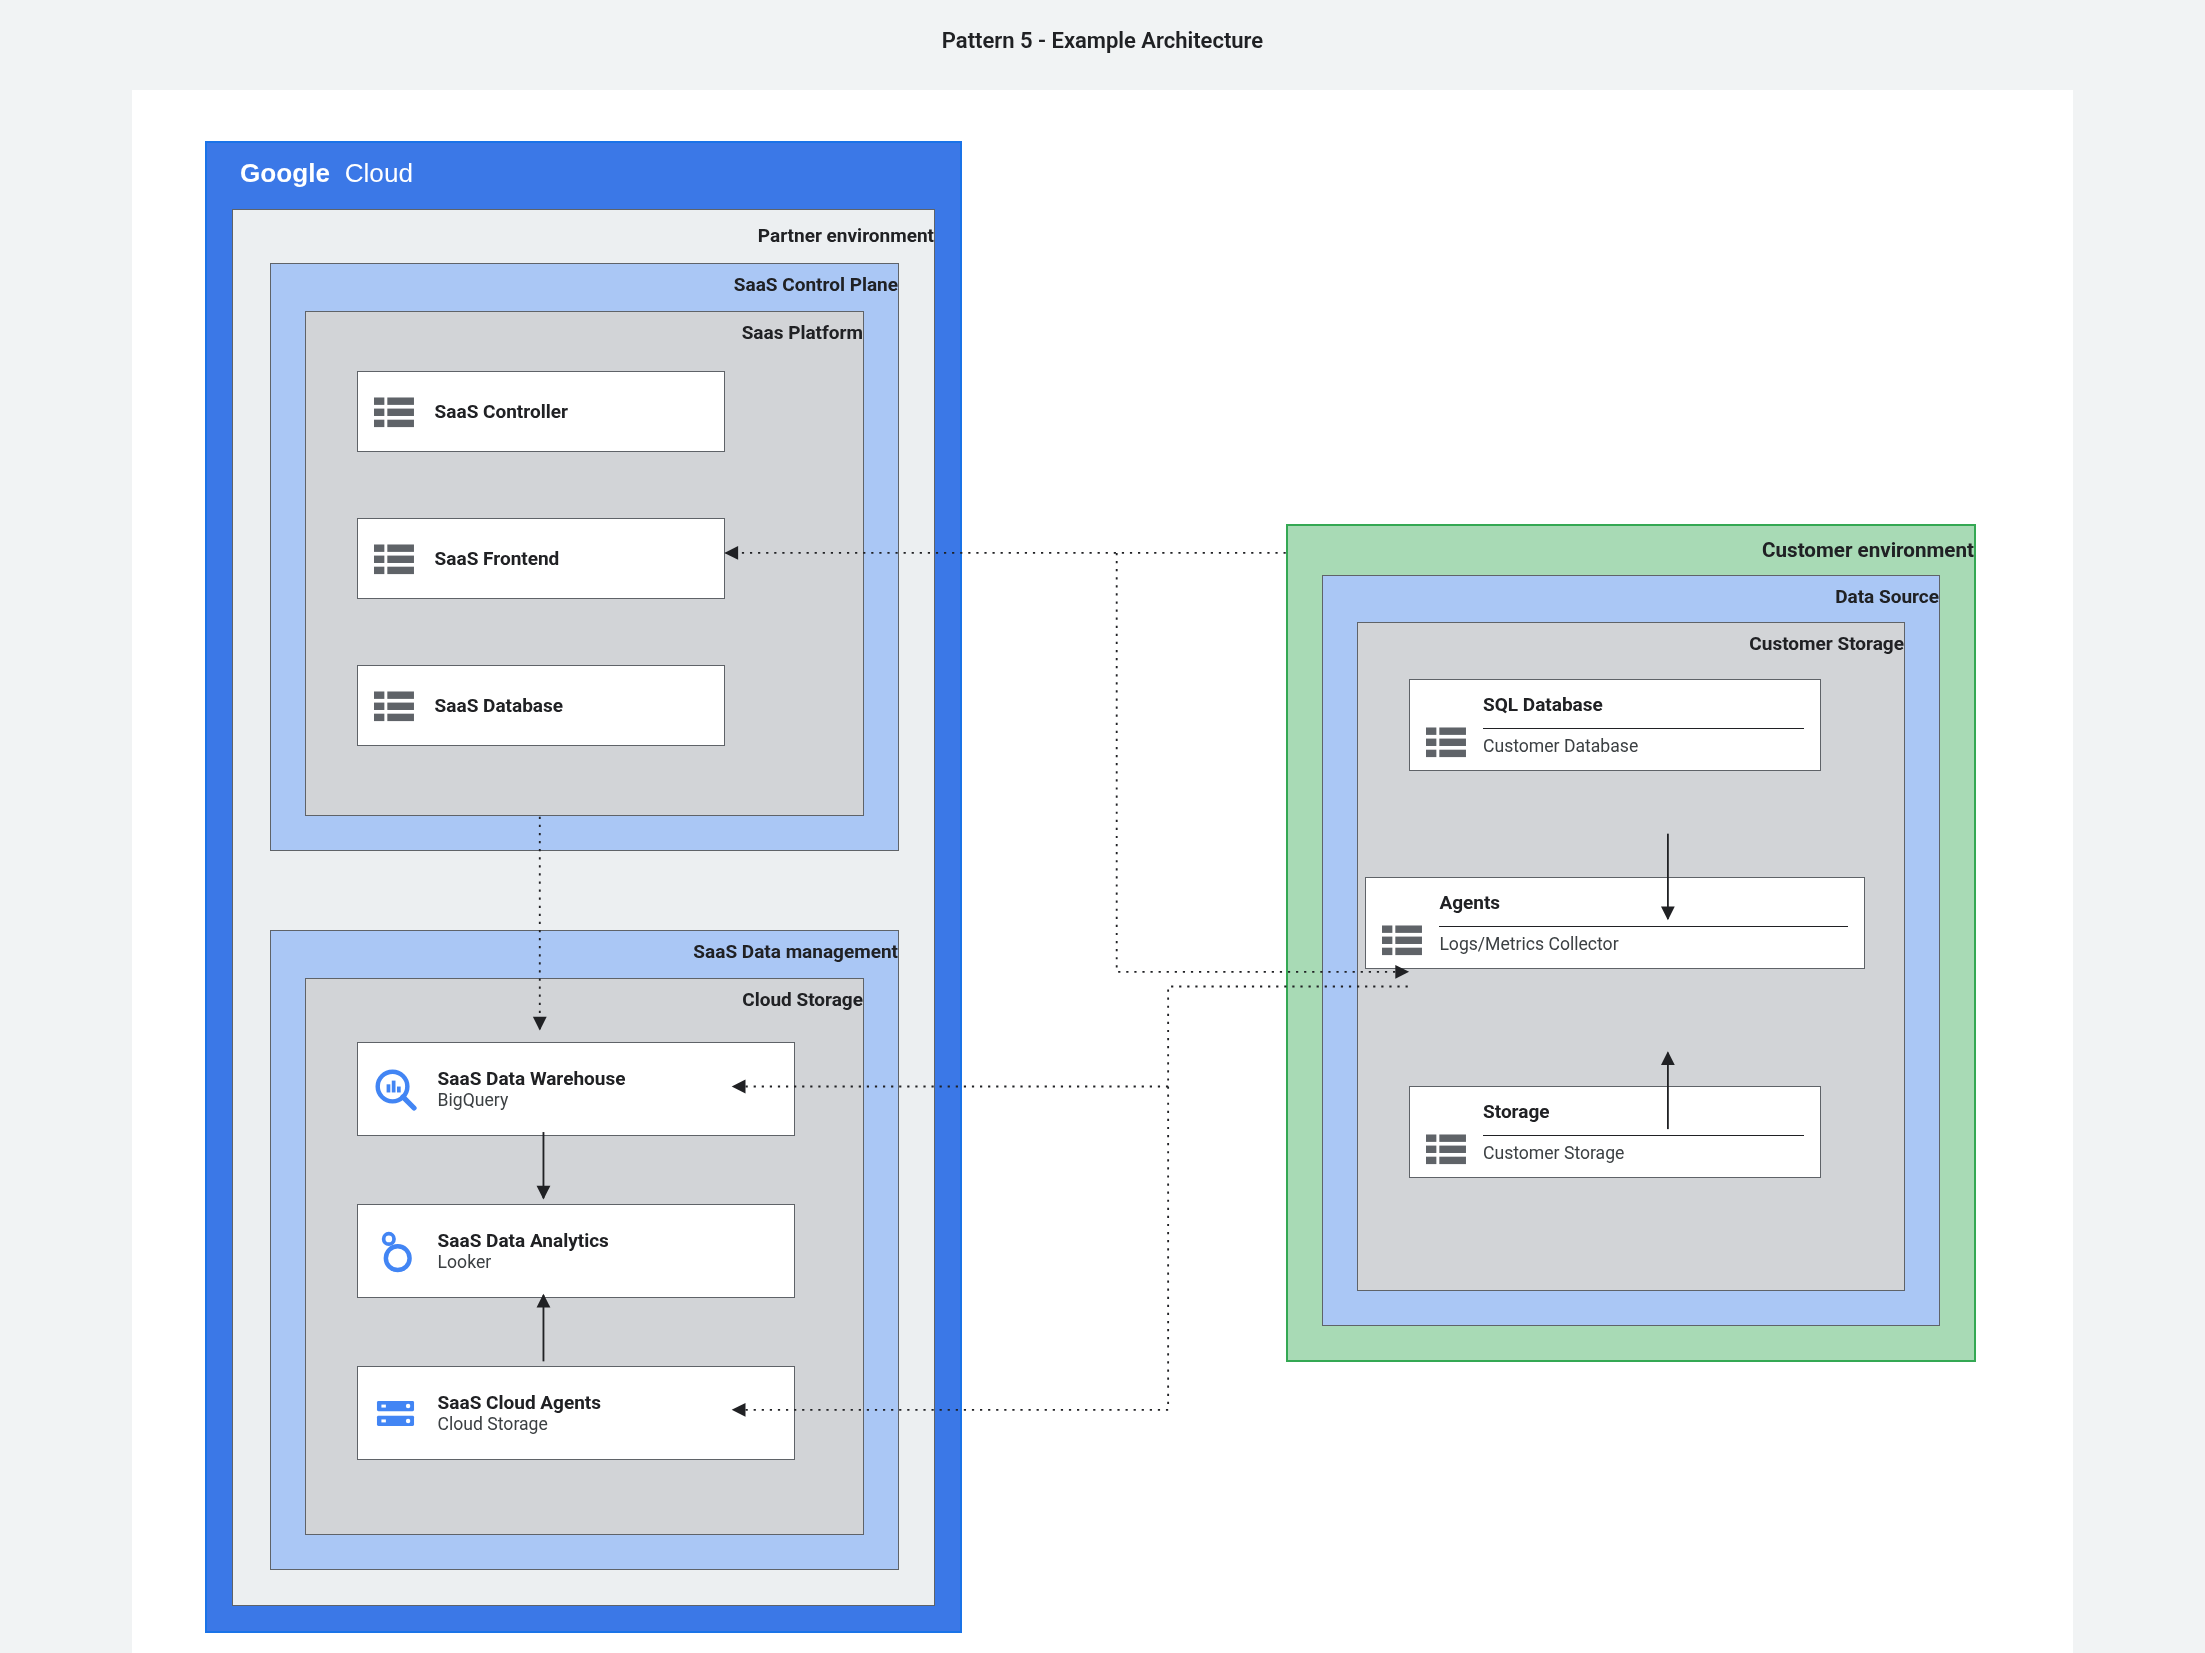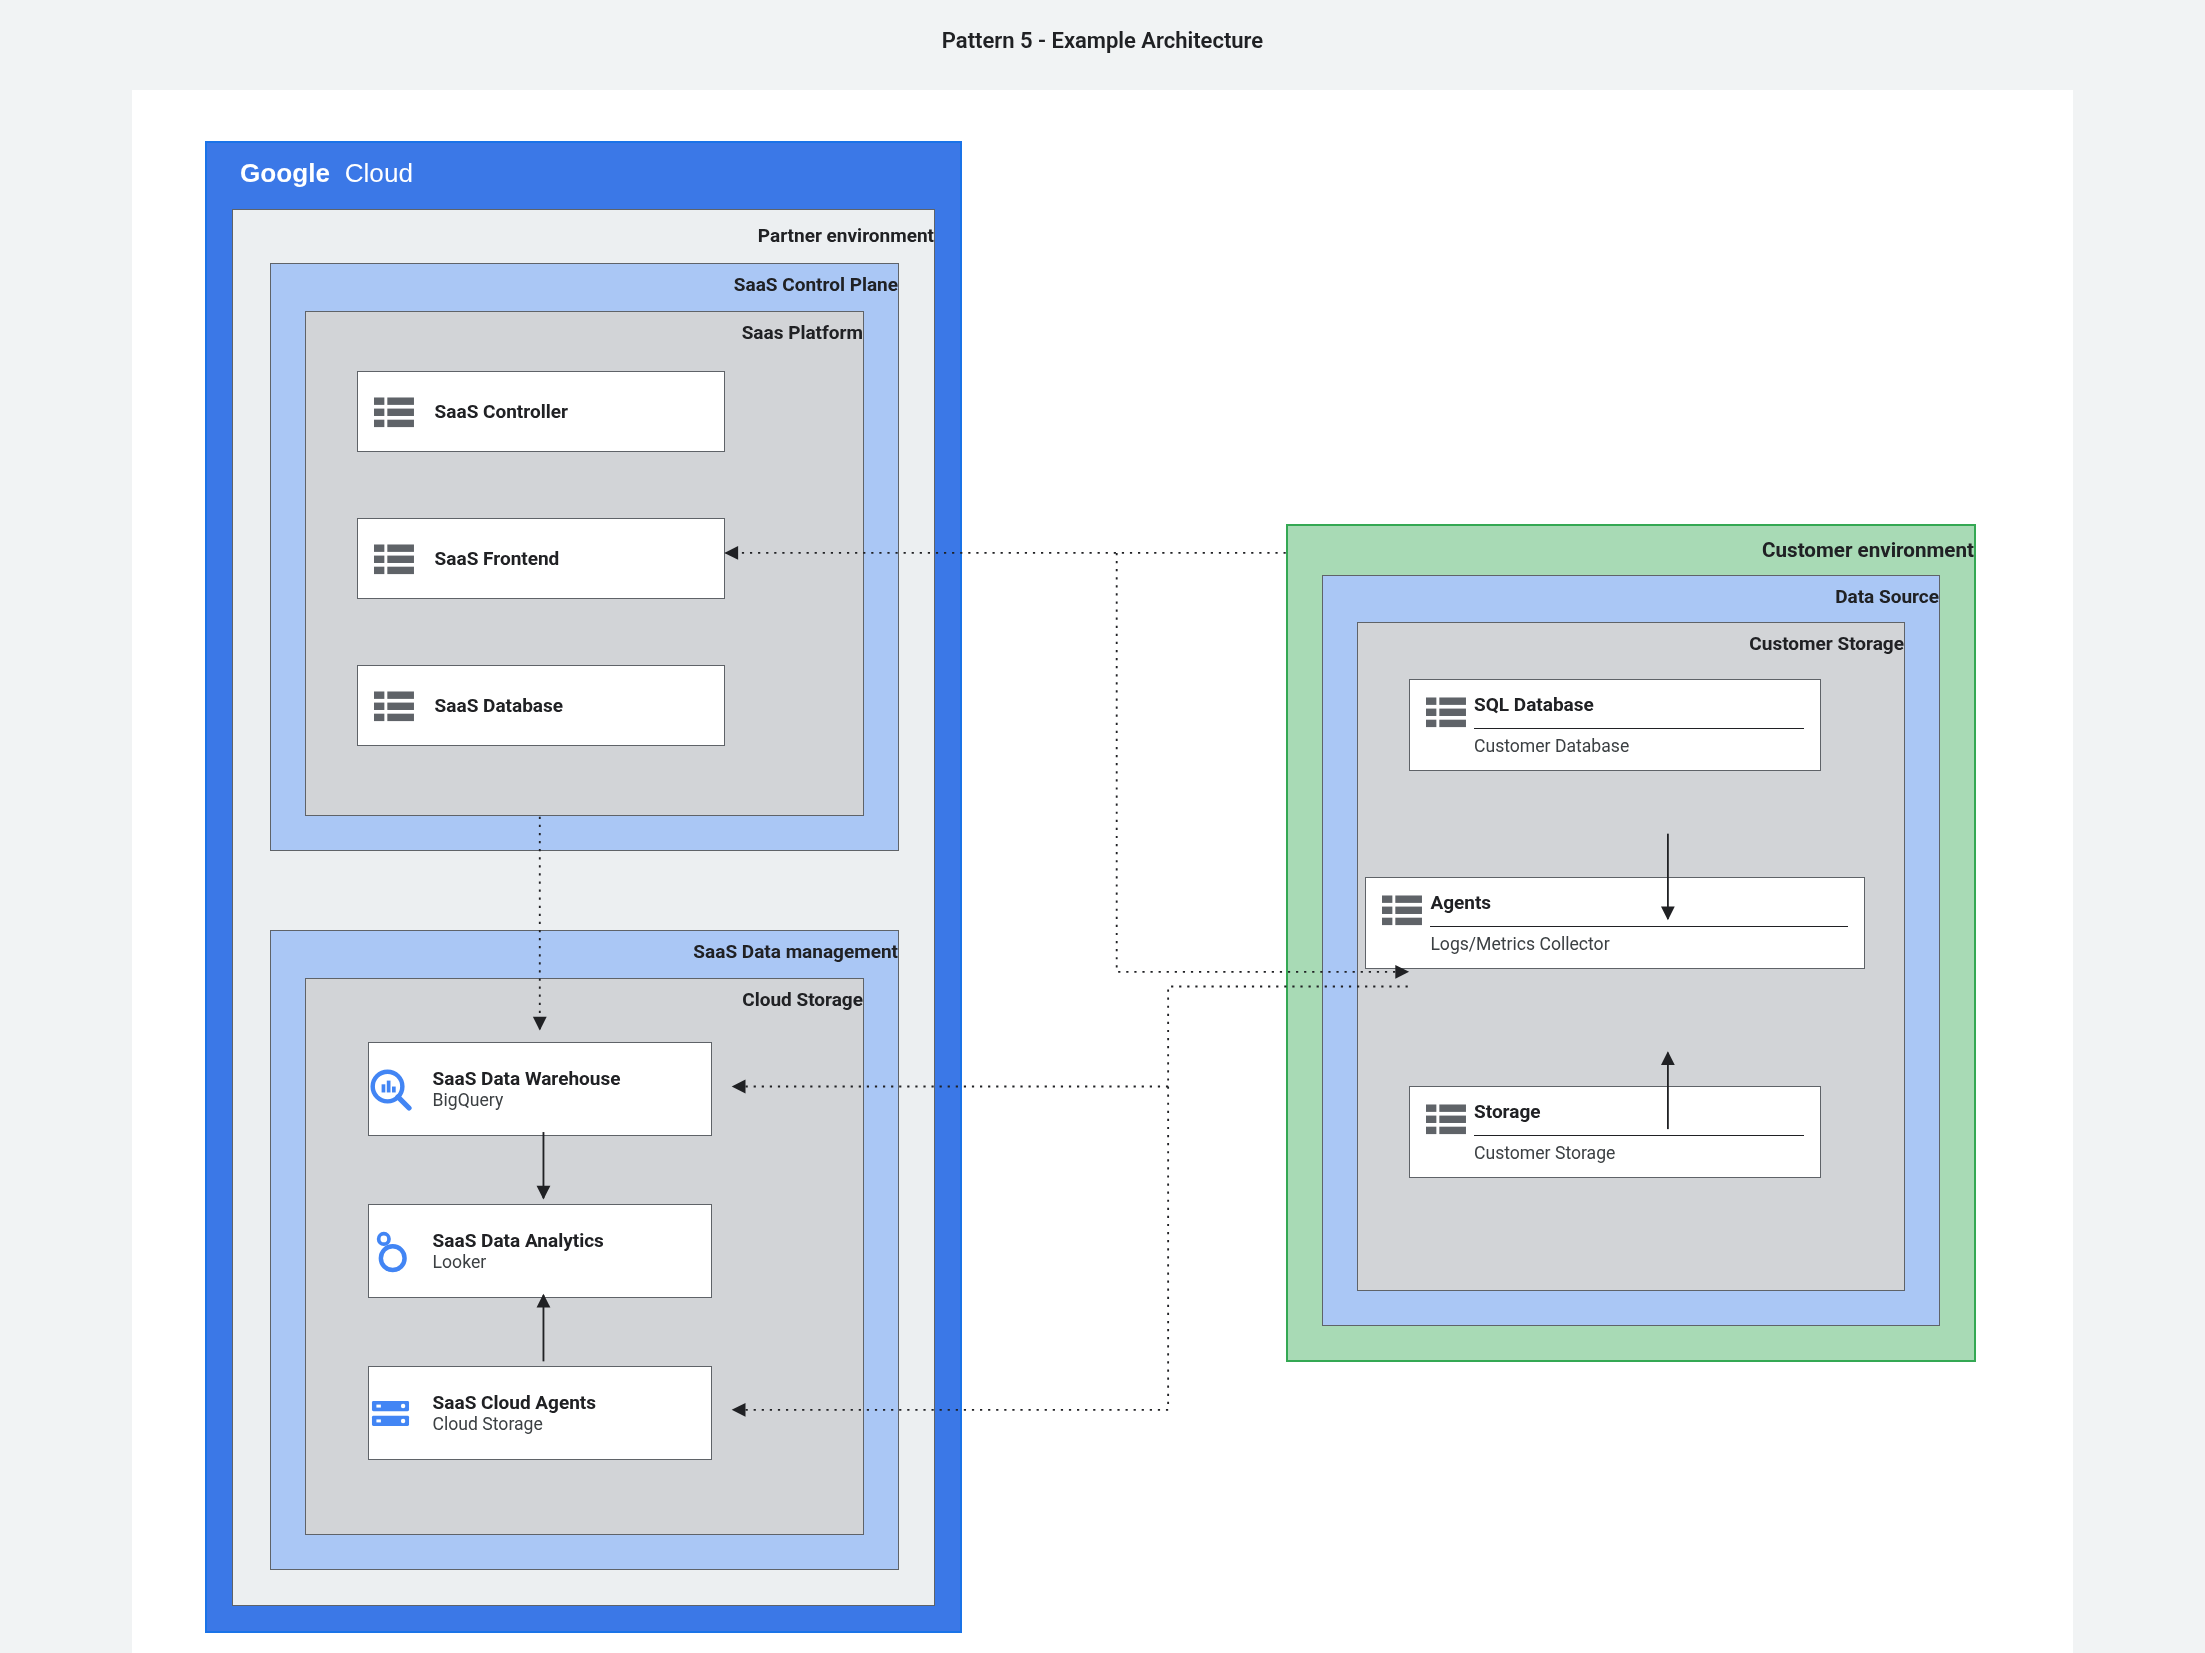--- a/index.html
+++ b/index.html
@@ -115,28 +115,28 @@
     background: #aac7f5;
   }
   .cloud-storage {
     position: absolute;
     left: 34px; right: 34px; top: 47px; bottom: 34px;
     background: #d2d4d7;
     border: 1.5px solid #5f6368;
   }
   .svc2 {
     position: absolute;
-    left: 62px;
-    width: 344px;
+    left: 51px;
+    width: 438px;
     height: 94px;
     background: #fff;
     border: 1.5px solid #5f6368;
     display: flex;
     align-items: center;
-    padding-left: 0;
+    padding-left: 16px;
     gap: 20.6px;
   }
   .svc2 .icon { width: 43px; height: 43px; flex-shrink:0; }
   .svc2 .txt { display:flex; flex-direction:column; line-height:1.25; }
   .svc2 .txt .t1 { font-weight:700; font-size:19px; color:#202124; }
   .svc2 .txt .t2 { font-size:17.6px; color:#3c4043; }
 
   
   .cust-outer {
     left: 1110px; top: 390px;
@@ -159,21 +159,22 @@
     border: 1.5px solid #5f6368;
   }
   .csvc {
     position: absolute;
     left: 51px;
     width: 412px;
     background: #fff;
     border: 1.5px solid #5f6368;
     padding: 13.2px 16px 11.8px 16px;
     display: flex;
-    gap: 8px;
+    gap: 17px;
+    align-items: flex-end;
   }
   .csvc .icon { width:40px; height:32px; flex-shrink:0; margin-top:2.9px; }
   .csvc .txt { display:flex; flex-direction:column; line-height:1.3; flex:1; }
   .csvc .txt .t1 { font-weight:700; font-size:19px; color:#202124; }
   .csvc .txt hr { border:none; border-top:1.5px solid #202124; margin: 10.3px 0 5.9px 0; width: 100%; }
   .csvc .txt .t2 { font-size:17.6px; color:#3c4043; }
 
   
   svg.overlay {
     position:absolute; left:0; top:0; width:100%; height:100%;

